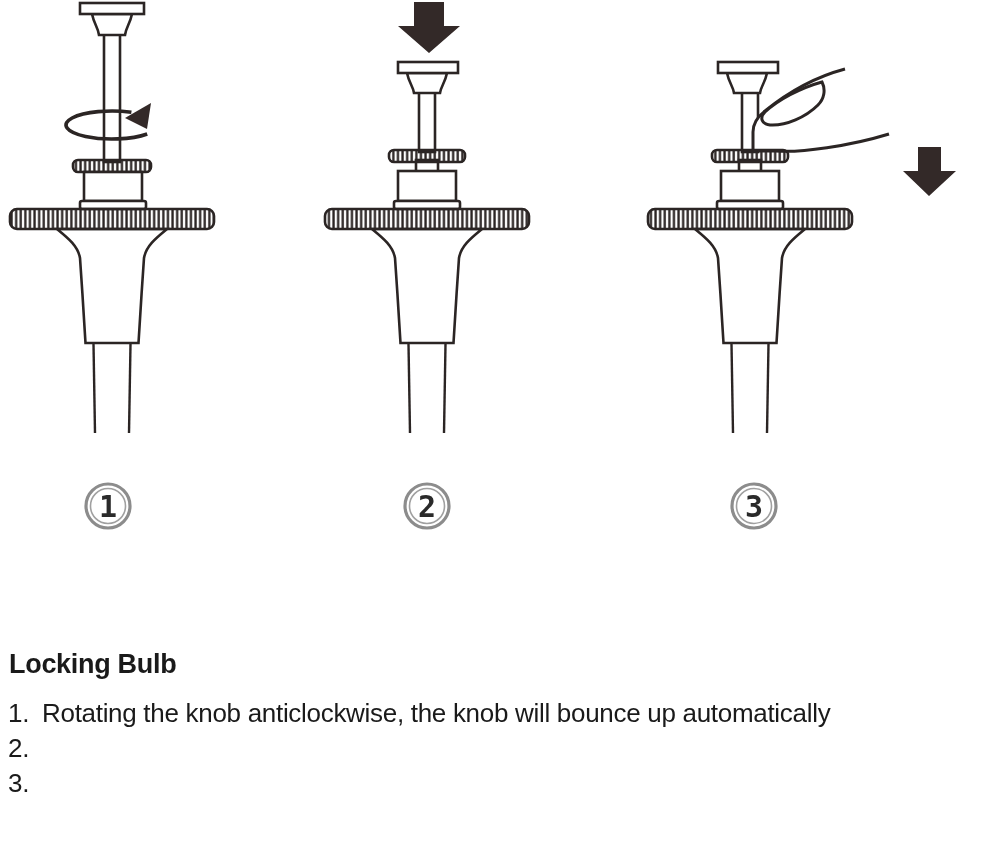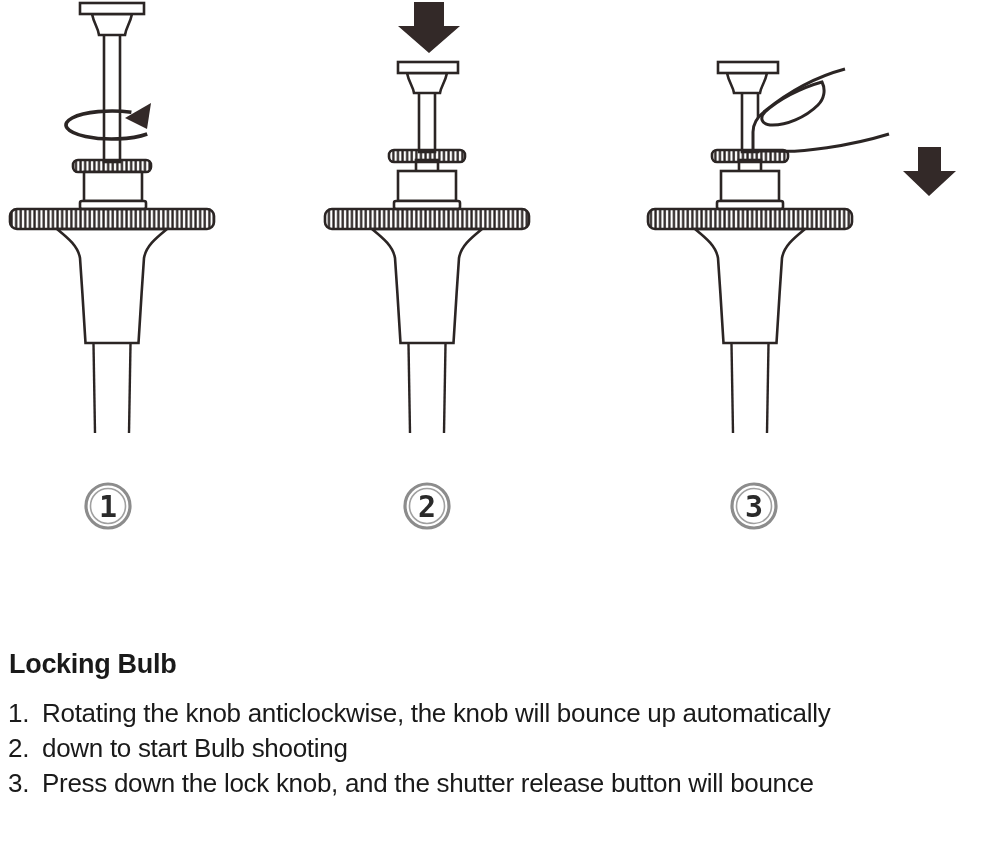--- a/index.html
+++ b/index.html
@@ -135,27 +135,25 @@
       <div class="item">
         <div class="num">1.</div>
         <div class="lines">
           <div>Rotating the knob anticlockwise, the knob will bounce up automatically</div>
         </div>
       </div>
 
       <div class="item">
         <div class="num">2.</div>
         <div class="lines">
-          <div>down to start Bulb shooting</div>
         </div>
       </div>
 
       <div class="item">
         <div class="num">3.</div>
         <div class="lines">
-          <div>Press down the lock knob, and the shutter release button will bounce</div>
         </div>
       </div>
 
     </div>
   </div>
 
 </div>
 
 </body></html>

